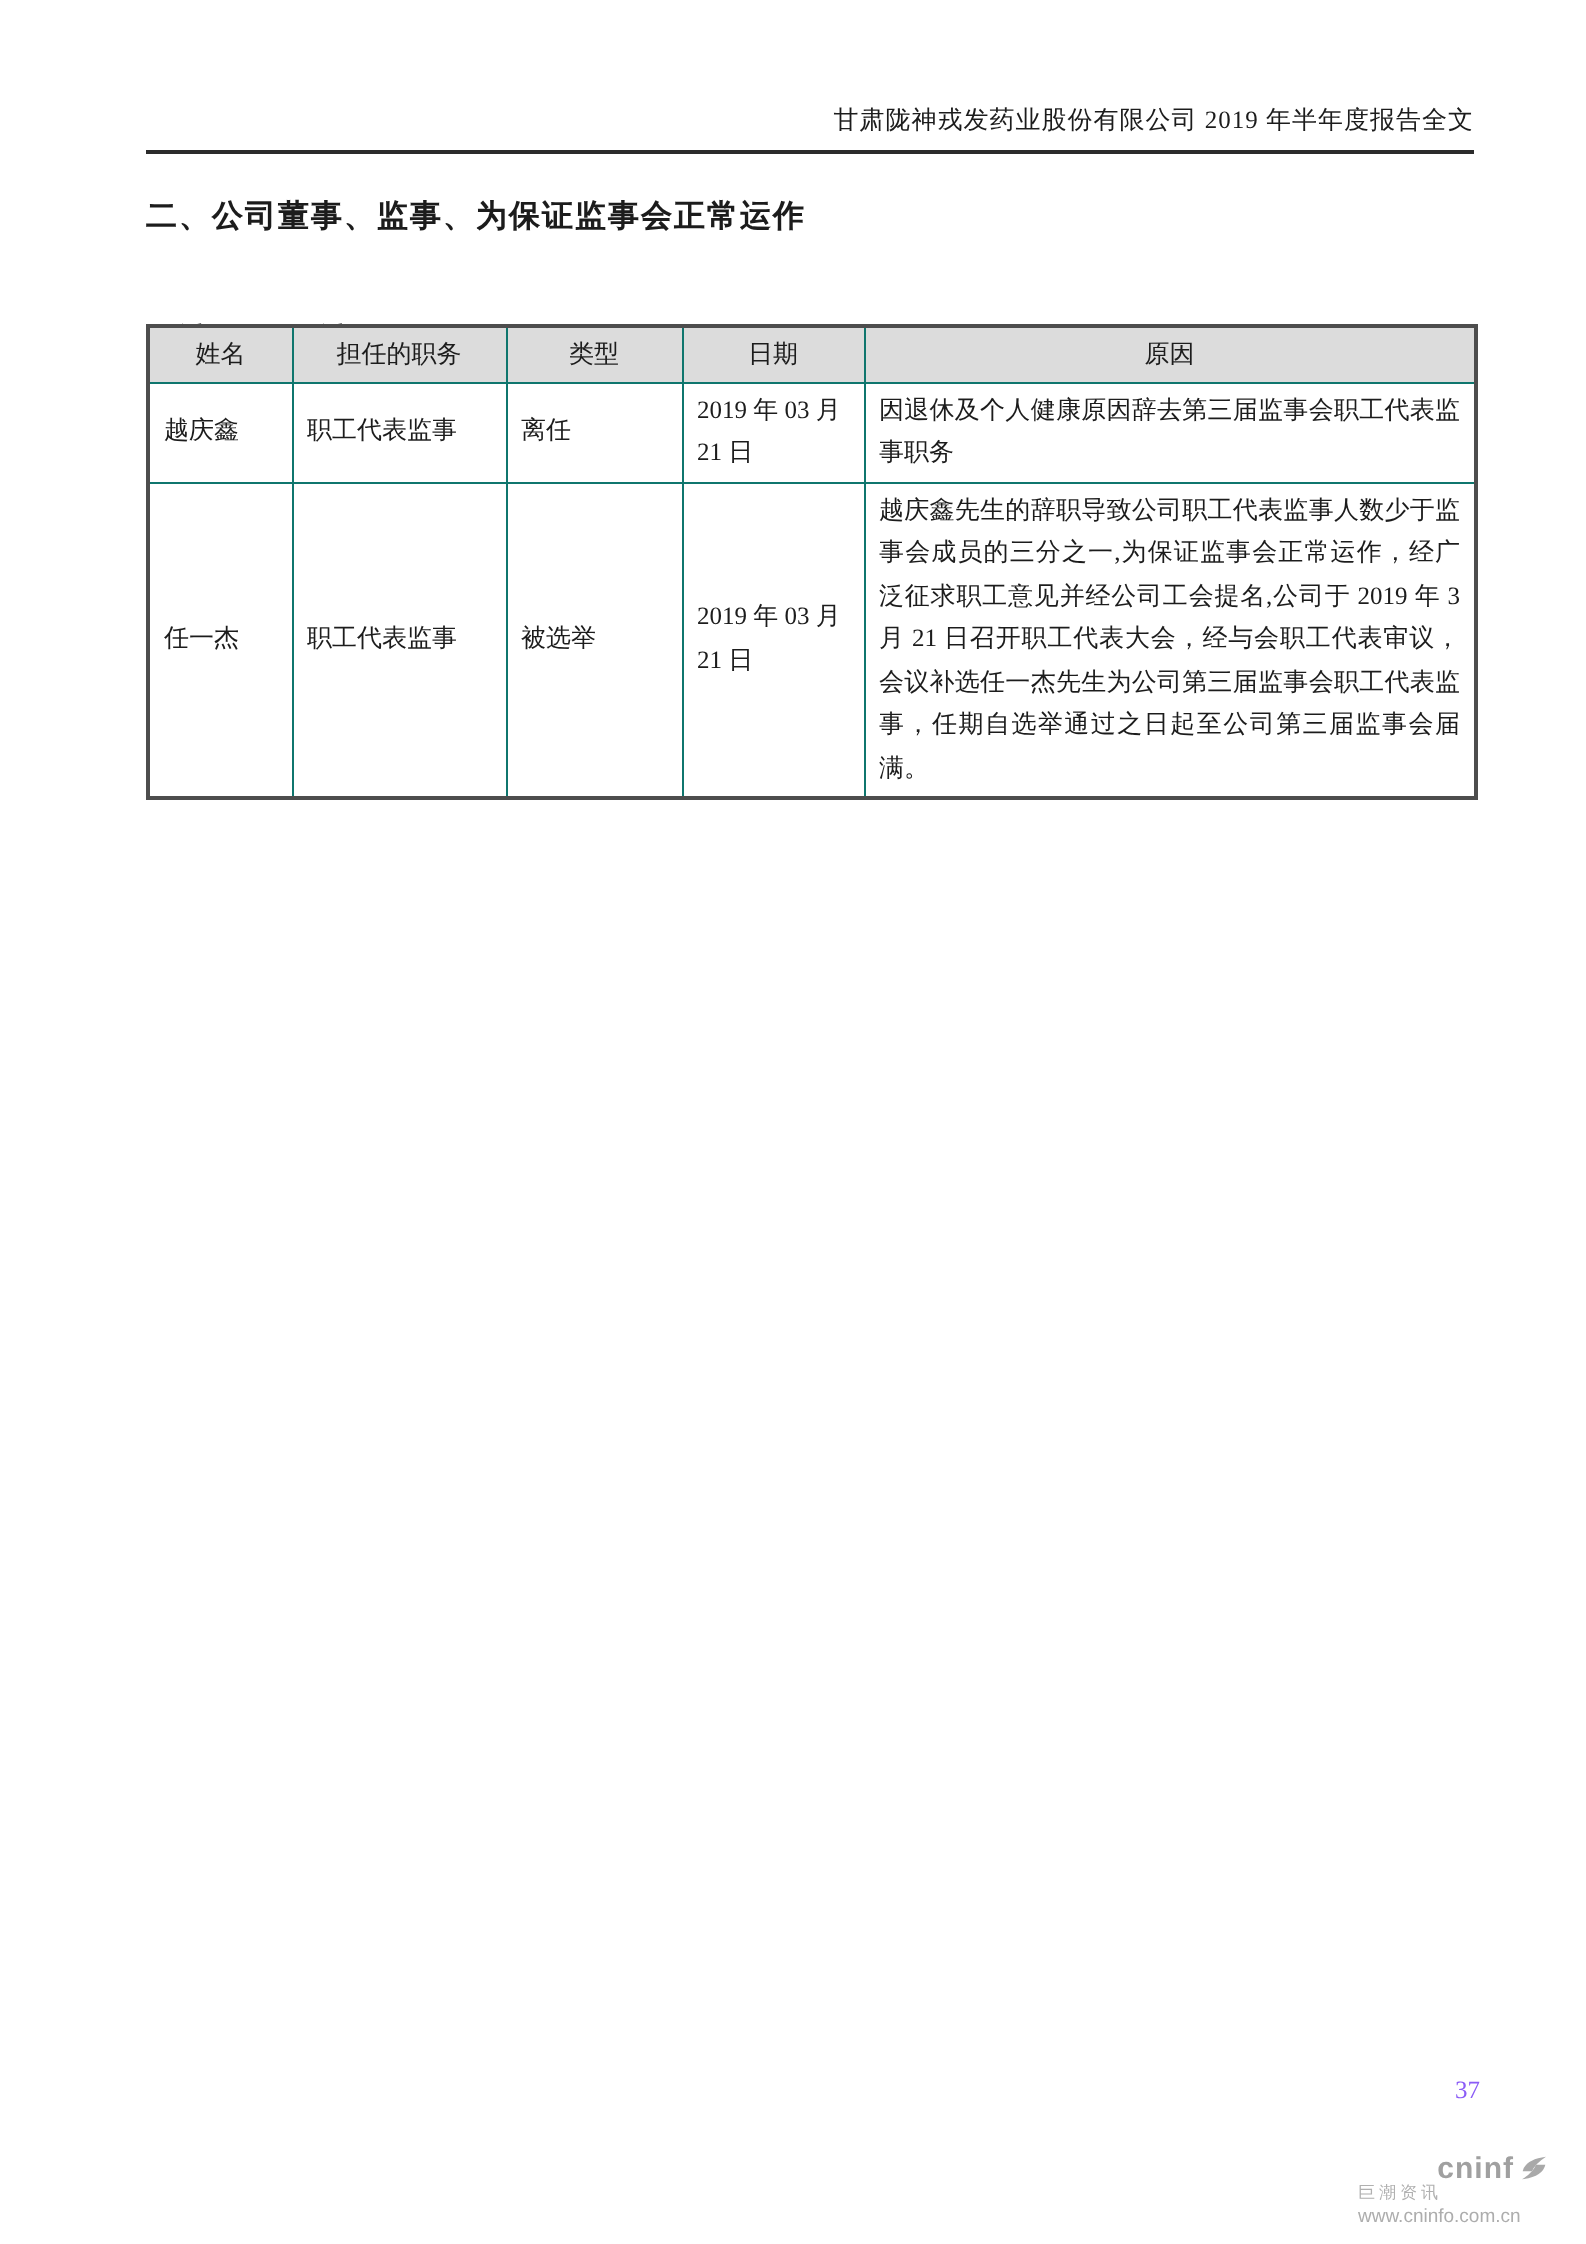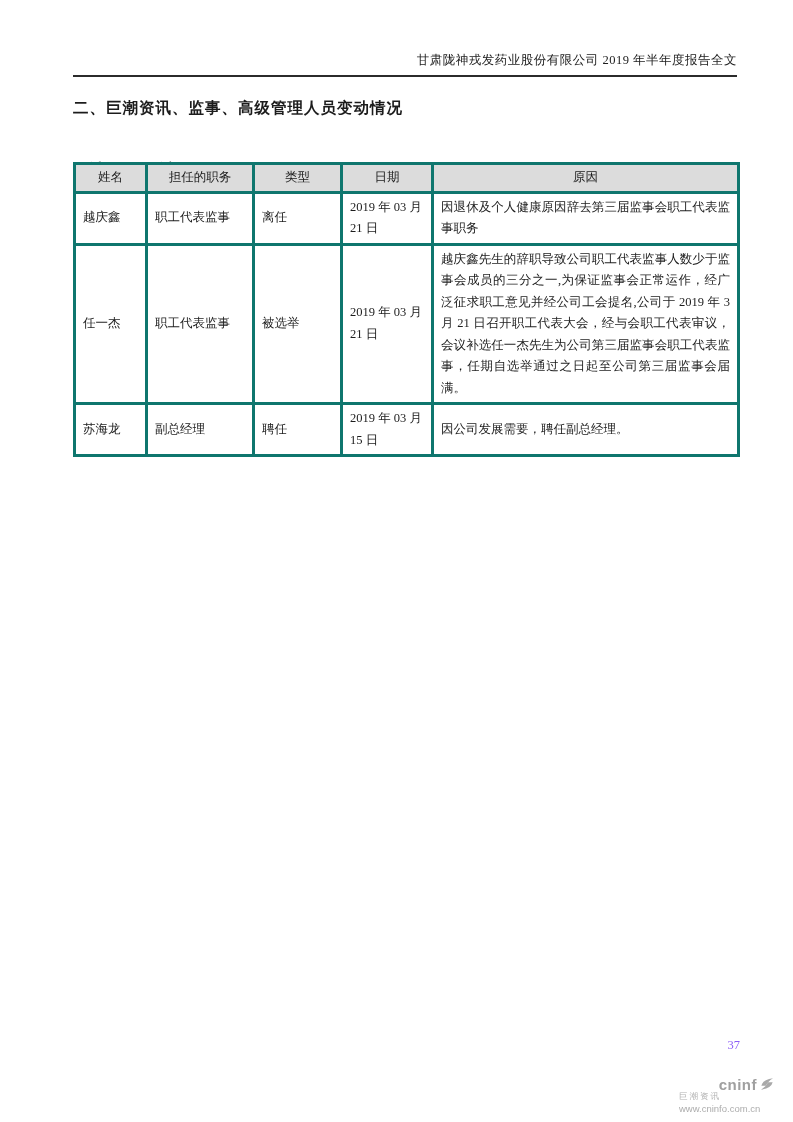--- a/index.html
+++ b/index.html
@@ -48,21 +48,21 @@
   .change-table {
     position: absolute;
     left: 73px; top: 162px;
     width: 664px;
     border-collapse: collapse;
     table-layout: fixed;
     font-size: 12.5px;
   }
   .change-table { border: 2px solid #4d4d4d; }
   .change-table th, .change-table td {
-    border: 3px solid #0f766e;
+    border: 1px solid #0f766e;
     vertical-align: middle;
     padding: 3px 7px;
     line-height: 21.5px;
     word-break: break-all;
   }
   .change-table thead th {
     background: #dcdcdc;
     font-weight: normal;
     text-align: center;
     height: 28px;
@@ -102,21 +102,21 @@
   .site-logo .logo-cn { font-size: 8.5px; letter-spacing: 2px; margin-top: 0; padding-right: 22px; color: #b0b0b0; }
   .site-logo .logo-url { font-size: 9.5px; margin-top: 3px; padding-right: 2px; color: #adadad; }
 </style>
 </head>
 <body>
 
 <div class="page">
 
   <div class="doc-header">甘肃陇神戎发药业股份有限公司 2019 年半年度报告全文</div>
 
-  <div class="section-title">二、巨潮资讯、监事、高级管理人员变动情况</div>
+  <div class="section-title">二、公司董事、监事、为保证监事会正常运作</div>
 
   <div class="applicability">
     <span class="mark">√</span>
     <span>适用</span>
     <span class="mark box">□</span>
     <span>不适用</span>
   </div>
 
   <table class="change-table">
     <colgroup>
@@ -143,27 +143,20 @@
         <td>2019 年 03 月 21 日</td>
         <td class="reason">因退休及个人健康原因辞去第三届监事会职工代表监事职务</td>
       </tr>
       <tr>
         <td>任一杰</td>
         <td>职工代表监事</td>
         <td>被选举</td>
         <td>2019 年 03 月 21 日</td>
         <td class="reason">越庆鑫先生的辞职导致公司职工代表监事人数少于监事会成员的三分之一,为保证监事会正常运作，经广泛征求职工意见并经公司工会提名,公司于 2019 年 3 月 21 日召开职工代表大会，经与会职工代表审议，会议补选任一杰先生为公司第三届监事会职工代表监事，任期自选举通过之日起至公司第三届监事会届满。</td>
       </tr>
-      <tr>
-        <td>苏海龙</td>
-        <td>副总经理</td>
-        <td>聘任</td>
-        <td>2019 年 03 月 15 日</td>
-        <td class="reason">因公司发展需要，聘任副总经理。</td>
-      </tr>
     </tbody>
   </table>
 
   <div class="page-number">37</div>
 
   <div class="site-logo">
     <div class="logo-row">
       <span class="logo-word">cninf</span>
       <svg class="logo-swirl" viewBox="0 0 24 24" aria-hidden="true">
         <path d="M3.5 14.5 Q5.5 5.5 21 3.5 Q12.5 9 10.5 14.5 Z" fill="#a9a9a9"></path>

